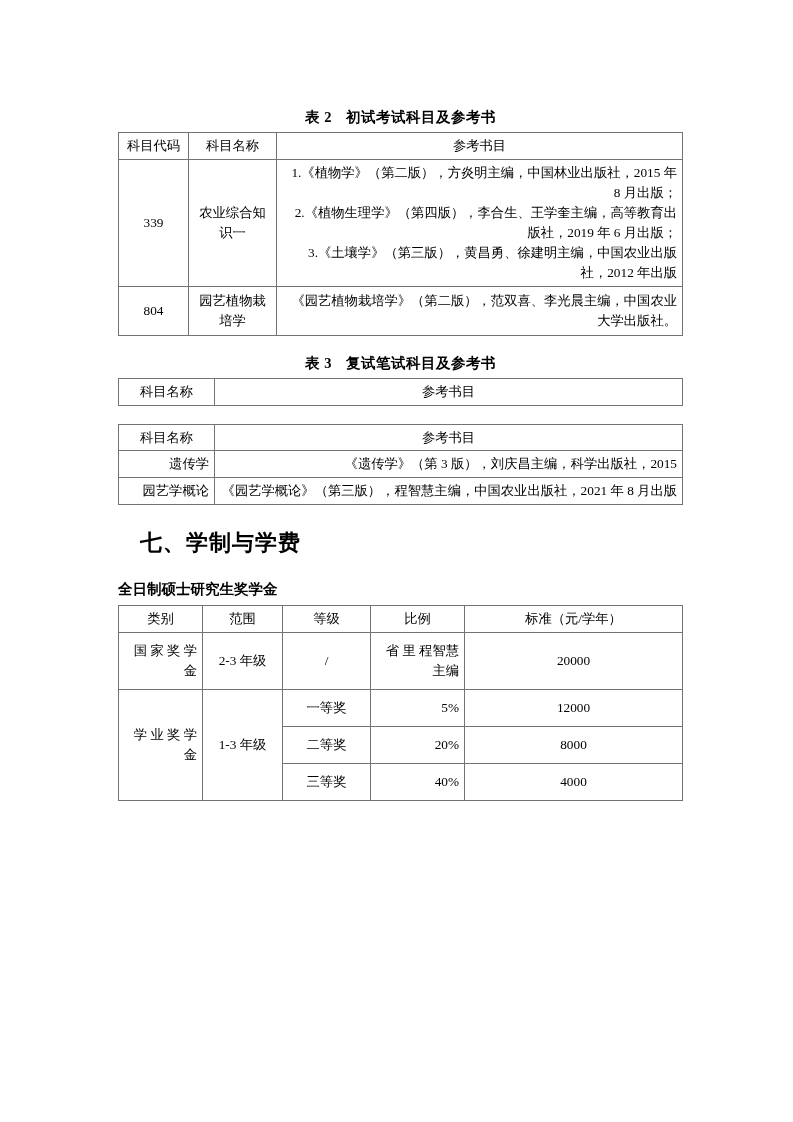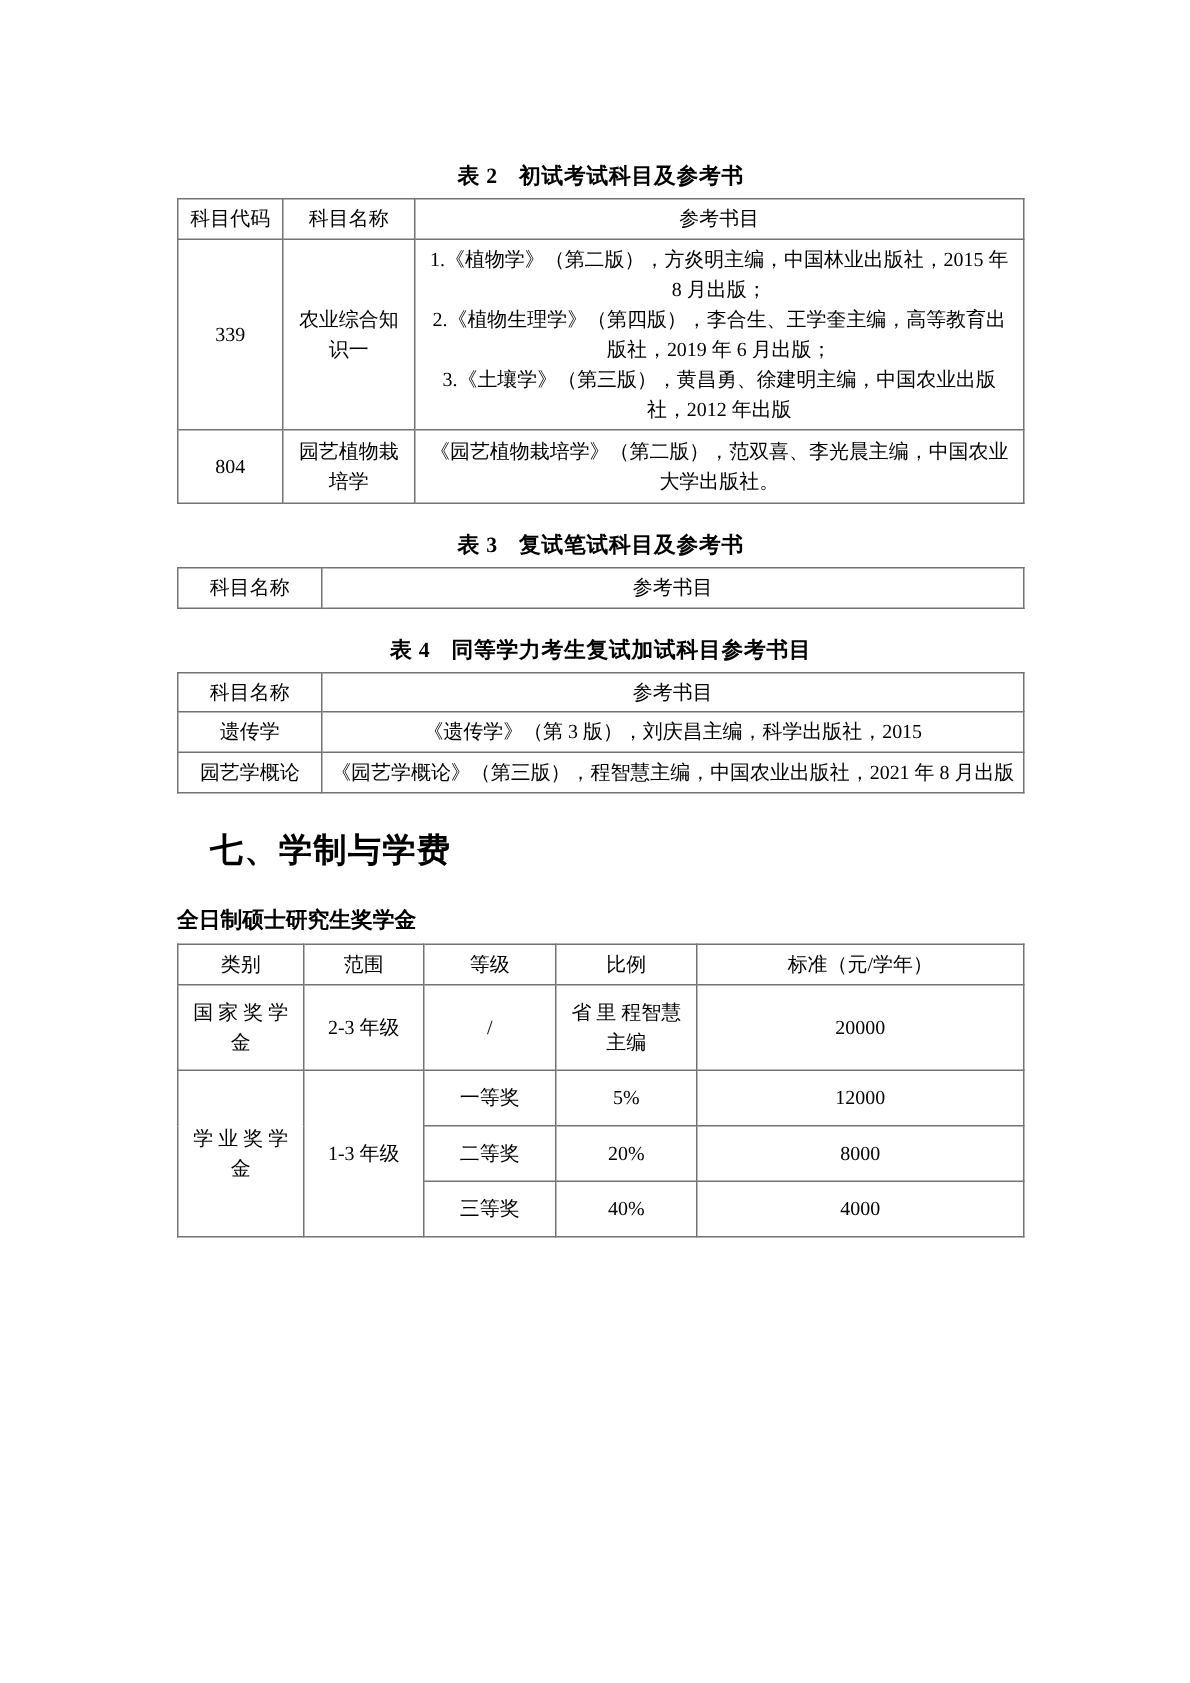--- a/index.html
+++ b/index.html
@@ -51,21 +51,21 @@
   table td, table th {
     border: 1px solid #737373;
     padding: 3px 5px;
     vertical-align: middle;
     font-weight: normal;
   }
   .hdr td, .hdr th {
     text-align: center;
   }
   .c { text-align: center; }
-  .l { text-align: center; }
+  .l { text-align: right; }
 
   .block { margin-bottom: 18px; }
 
   h2.section {
     font-family: "Liberation Sans", "DejaVu Sans", sans-serif;
     font-weight: bold;
     font-size: 22px;
     margin: 23px 0 14px 22px;
     letter-spacing: 1px;
   }
@@ -131,23 +131,20 @@
         <tbody>
           <tr class="hdr">
             <td class="c">科目名称</td>
             <td class="c">参考书目</td>
           </tr>
         </tbody>
       </table>
     </div>
 
     <div class="block">
-      <div class="tbl-caption">
-        <span>表 4</span><span class="gap"></span><span>同等学力考生复试加试科目参考书目</span>
-      </div>
       <table>
         <colgroup>
           <col style="width:96px">
           <col>
         </colgroup>
         <tbody>
           <tr class="hdr">
             <td class="c">科目名称</td>
             <td class="c">参考书目</td>
           </tr>

